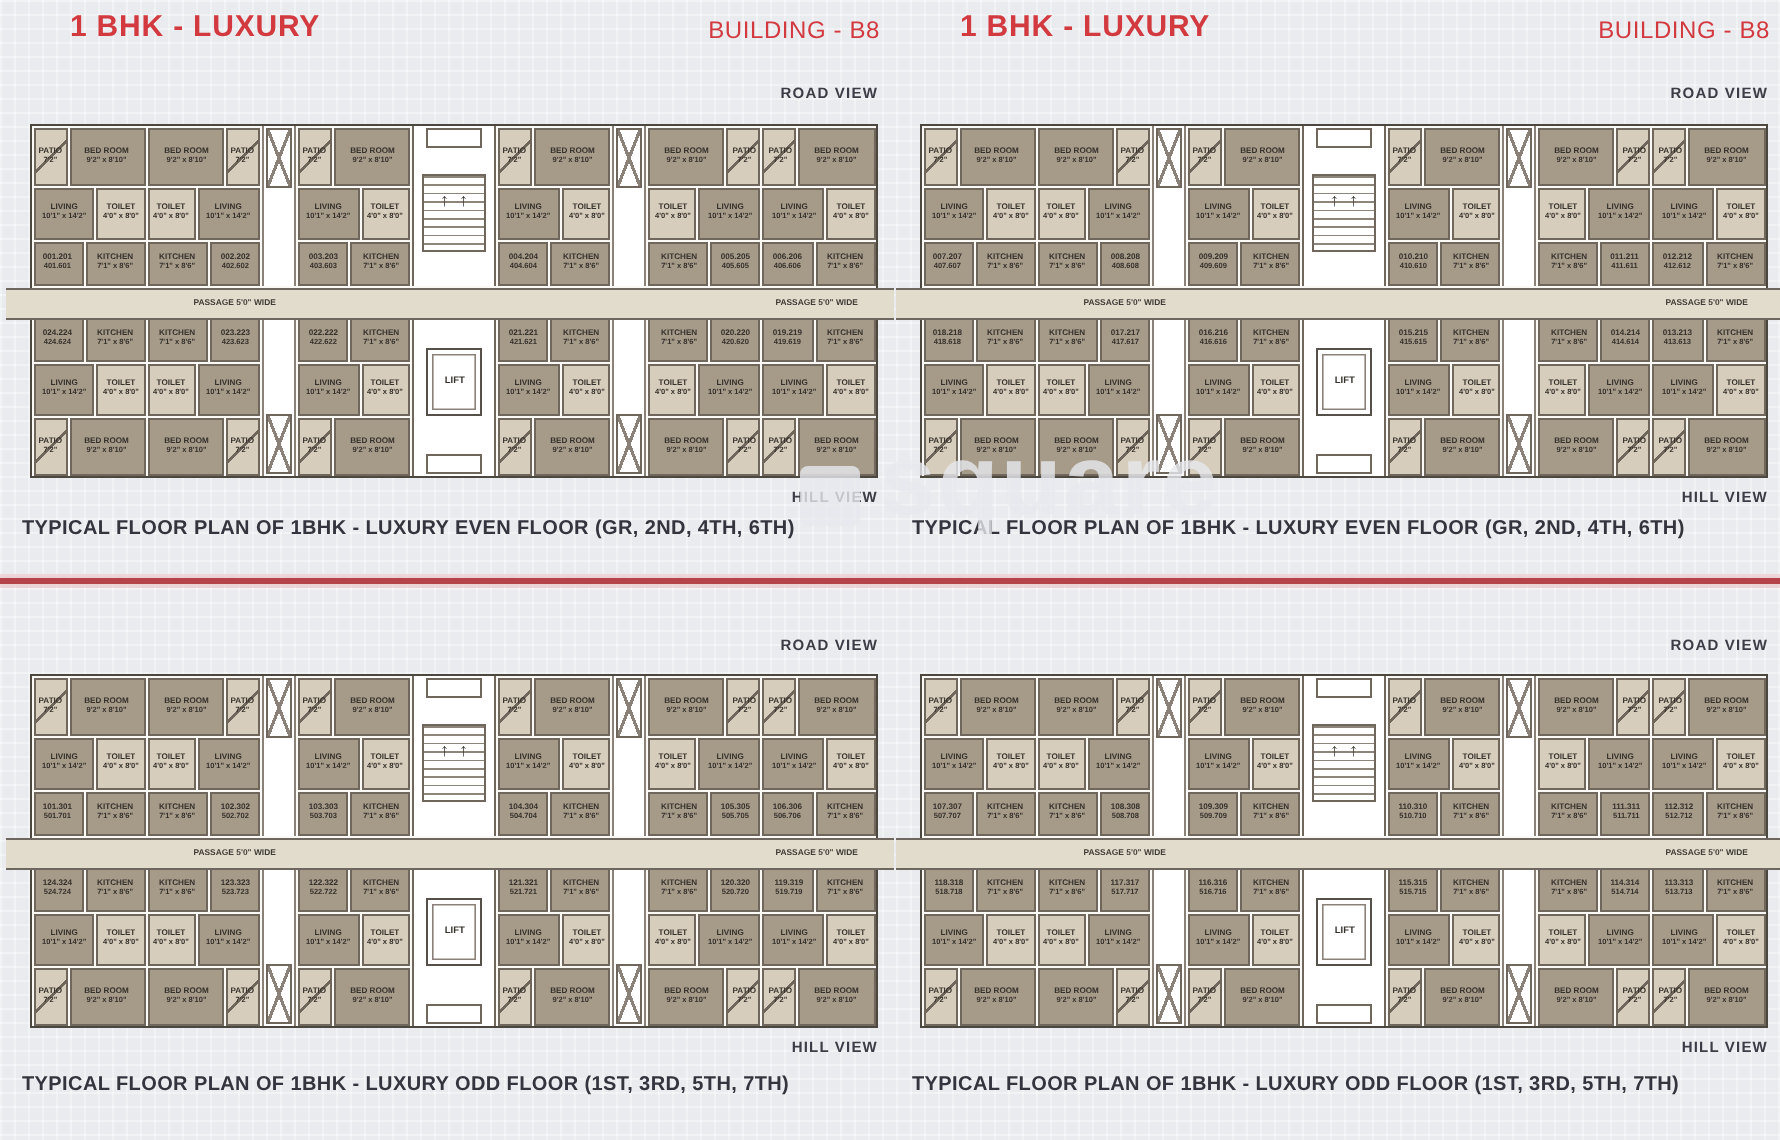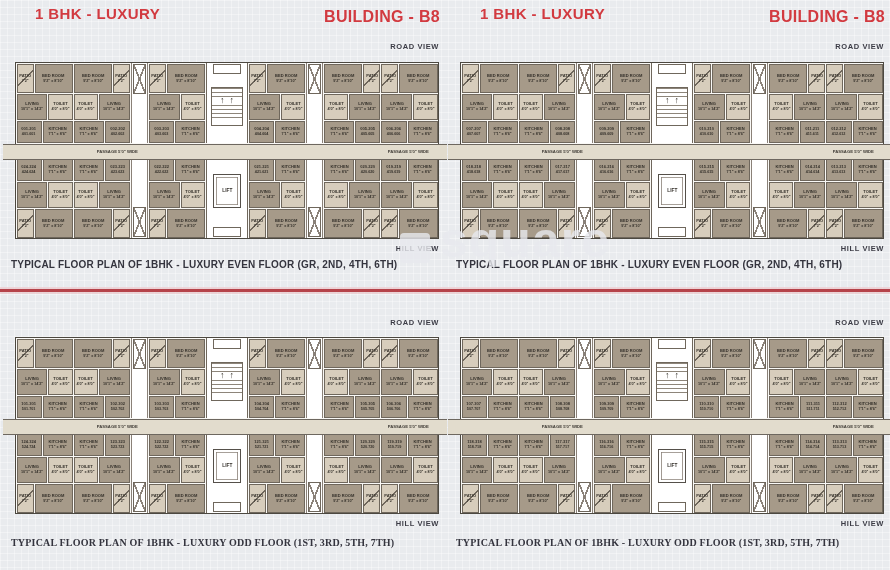--- a/index.html
+++ b/index.html
@@ -12,31 +12,31 @@
       linear-gradient(90deg, rgba(255,255,255,.35) 1px, transparent 1px);
     background-size:7px 7px;
   }
   .quad{position:absolute;width:445px;}
   .quad.tl{left:0;top:0;height:292px;}
   .quad.tr{left:445px;top:0;height:292px;}
   .quad.bl{left:0;top:292px;height:278px;}
   .quad.br{left:445px;top:292px;height:278px;}
 
   .q-title{position:absolute;left:35px;top:5px;font-size:15px;font-weight:700;color:#d23a40;letter-spacing:.4px;white-space:nowrap;}
-  .q-bldg{position:absolute;right:5px;top:8px;font-size:16px;font-weight:700;color:#d23a40;letter-spacing:.3px;white-space:nowrap;}
+  .q-bldg{position:absolute;right:5px;top:8px;font-size:12px;font-weight:400;color:#d23a40;letter-spacing:.3px;white-space:nowrap;}
 
   .view{position:absolute;left:15px;width:424px;text-align:right;font-size:7.5px;font-weight:700;color:#3c3c46;letter-spacing:.6px;}
   .quad.tl .view.road,.quad.tr .view.road{top:42px;}
   .quad.tl .view.hill,.quad.tr .view.hill{top:244px;}
   .quad.bl .view.road,.quad.br .view.road{top:26px;}
   .quad.bl .view.hill,.quad.br .view.hill{top:227px;}
 
   .caption{position:absolute;left:11px;width:432px;text-align:left;font-size:10px;font-weight:700;color:#34343e;letter-spacing:.2px;white-space:nowrap;}
   .quad.tl .caption,.quad.tr .caption{top:259px;}
-  .quad.bl .caption,.quad.br .caption{top:245px;font-family:Liberation Serif, serif;}
+  .quad.bl .caption,.quad.br .caption{top:245px;}
 
   
   .plan{position:absolute;left:15px;width:424px;height:177px;background:#faf9f6;border:1.5px solid #4c4840;box-sizing:border-box;}
   .quad.tl .plan,.quad.tr .plan{top:62px;}
   .quad.bl .plan,.quad.br .plan{top:45px;}
 
   .prow{position:absolute;left:0;right:0;display:flex;height:80px;}
   .prow.top{top:0;}
   .prow.bot{bottom:0;}
 

